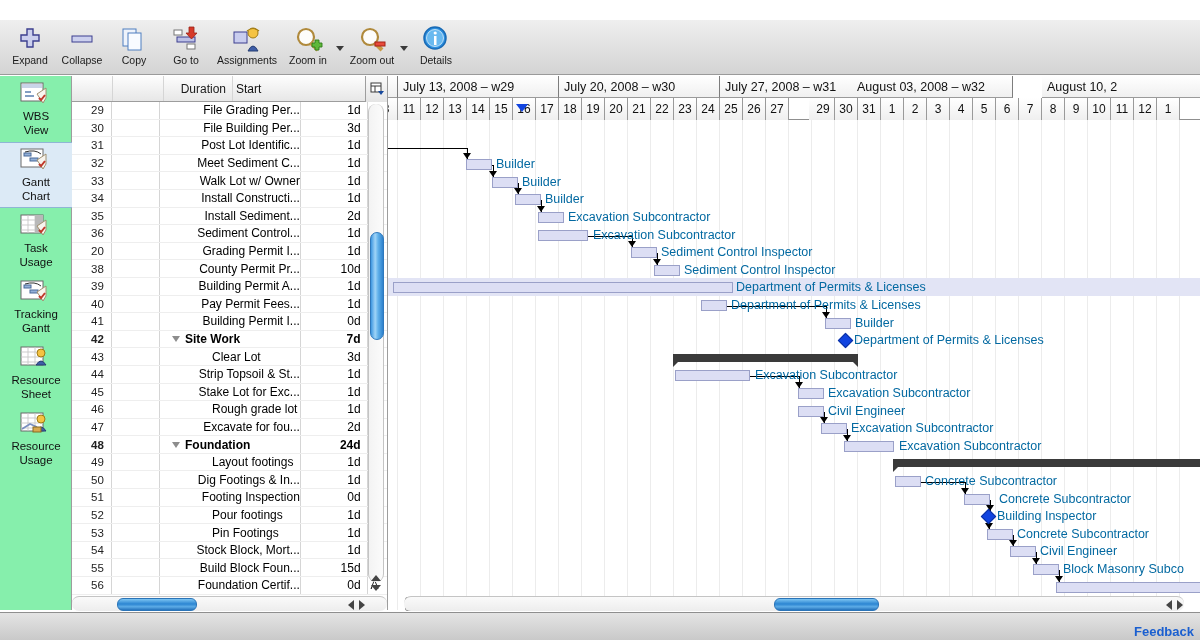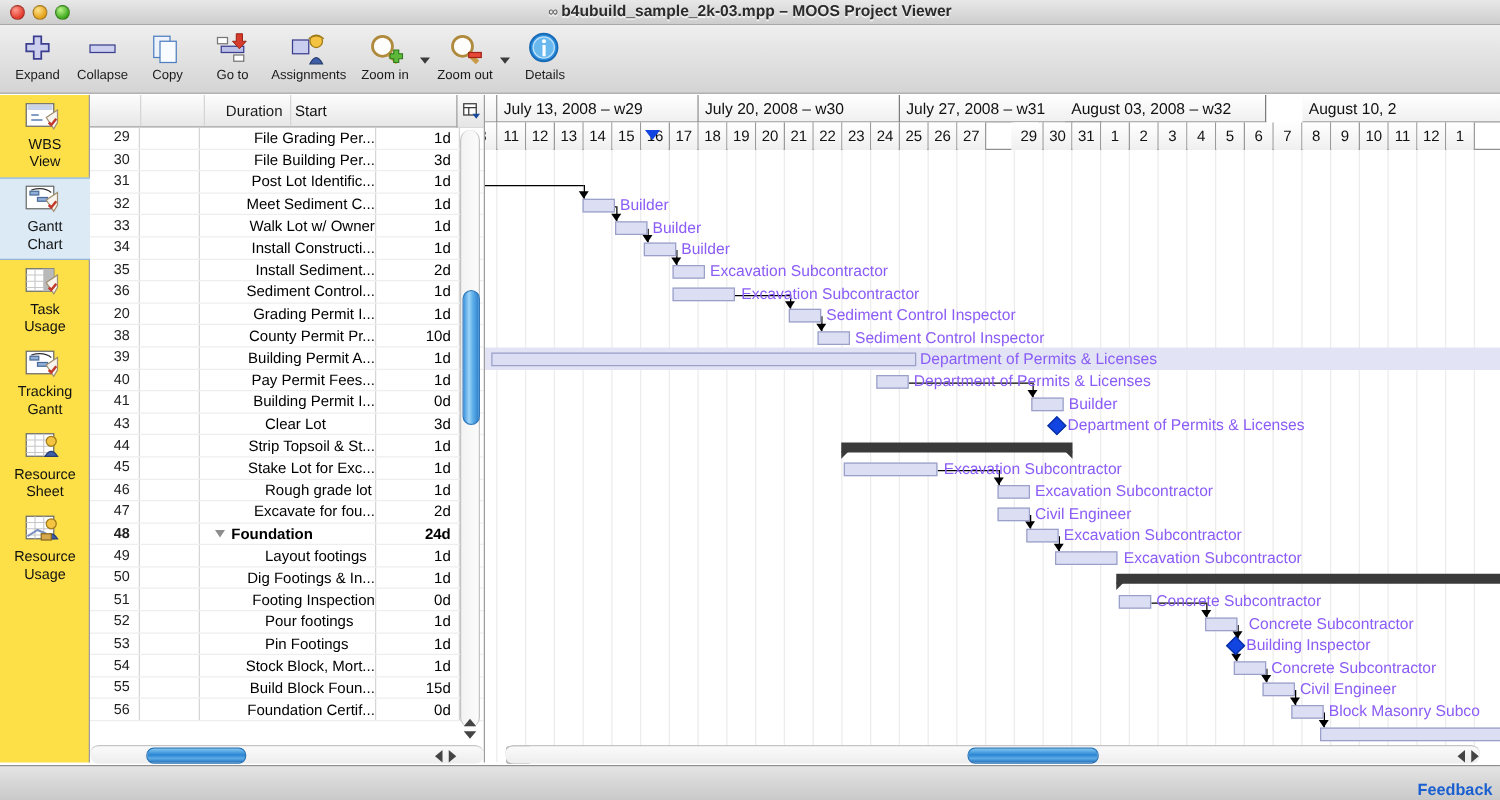--- a/index.html
+++ b/index.html
@@ -51,21 +51,21 @@
   }
   .tb-arrow i {
     display:block; width:0;height:0;
     border-left:4px solid transparent;border-right:4px solid transparent;
     border-top:5px solid #3b3b3b;
   }
 
   
   .viewbar {
     position:absolute; left:0; top:76px; width:72px; height:534px;
-    background:#fde047; border-right:1px solid #9d9d9d;
+    background:#86efac; border-right:1px solid #9d9d9d;
   }
   .view-item {
     width:72px; height:66px; display:flex; flex-direction:column;
     align-items:center; justify-content:center; gap:1px; cursor:default;
   }
   .view-item.active { background:#dceaf6; border:1px solid #8fb6d4; border-left:none; border-right:none;}
   .view-ico { width:34px; height:28px; position:relative; }
   .view-lbl { font-size:11.5px; line-height:13px; text-align:center; color:#111; }
 
   
@@ -163,21 +163,21 @@
     content:""; position:absolute; top:7px; width:0;height:0;
     border-top:6px solid #3a3a3a;
   }
   .bar.summary::before { left:0;  border-right:6px solid transparent; }
   .bar.summary::after  { right:0; border-left:6px solid transparent; }
   .milestone {
     position:absolute; width:11px; height:11px; background:#1144e0;
     transform: rotate(45deg); border:1px solid #0a2fa0;
   }
   .blabel {
-    position:absolute; font-size:12.5px; color:#8b5cf6; white-space:nowrap; line-height:12px;text-align:center;
+    position:absolute; font-size:12.5px; color:#0369a1; white-space:nowrap; line-height:12px;text-align:center;
   }
   .link { position:absolute; background:#000; }
   .link.h { height:1px; }
   .link.v { width:1px; }
   .arrow {
     position:absolute; width:0;height:0;
     border-left:4px solid transparent;border-right:4px solid transparent;
     border-top:6px solid #000;
   }
   .today-marker {
@@ -221,31 +221,20 @@
   .feedback {
     position:absolute; right:6px; bottom:1px;
     color:#1a5fd0; font-size:13px; font-weight:bold; cursor:pointer;
   }
 </style>
 </head>
 <body>
 
 <div id="app">
 
-  <div class="titlebar">
-    <div class="traffic">
-      <span class="tl red"></span>
-      <span class="tl yellow"></span>
-      <span class="tl green"></span>
-    </div>
-    <div class="title-text">
-      <span class="title-glyph">∞</span>
-      <span>b4ubuild_sample_2k-03.mpp – MOOS Project Viewer</span>
-    </div>
-  </div>
 
   <div class="toolbar" id="toolbar">
       <div class="tb-item">
         <div class="tb-ico">
           <svg width="30" height="28" viewBox="0 0 30 28">
             <path d="M12,4 h6 v6 h6 v6 h-6 v6 h-6 v-6 h-6 v-6 h6 z" fill="#ccd0ee" stroke="#3c3f8f" stroke-width="1.4"></path>
           </svg>
         </div>
         <div class="tb-lbl">Expand</div>
       </div>
@@ -536,20 +525,30 @@
         </div>
         <div class="row">
           <div class="cell c-id">41</div>
           <div class="cell c-info"></div>
           <div class="cell c-name">
             <span class="indent"></span>
             <span>Building Permit I...</span>
           </div>
           <div class="cell c-dur">0d</div>
           <div class="cell c-start"></div>
+        </div>
+        <div class="row summary">
+          <div class="cell c-id">42</div>
+          <div class="cell c-info"></div>
+          <div class="cell c-name">
+            <span class="twisty"></span>
+            <span>Site Work</span>
+          </div>
+          <div class="cell c-dur">7d</div>
+          <div class="cell c-start">J</div>
         </div>
         <div class="row">
           <div class="cell c-id">43</div>
           <div class="cell c-info"></div>
           <div class="cell c-name">
             <span class="indent"></span>
             <span>Clear Lot</span>
           </div>
           <div class="cell c-dur">3d</div>
           <div class="cell c-start"></div>

